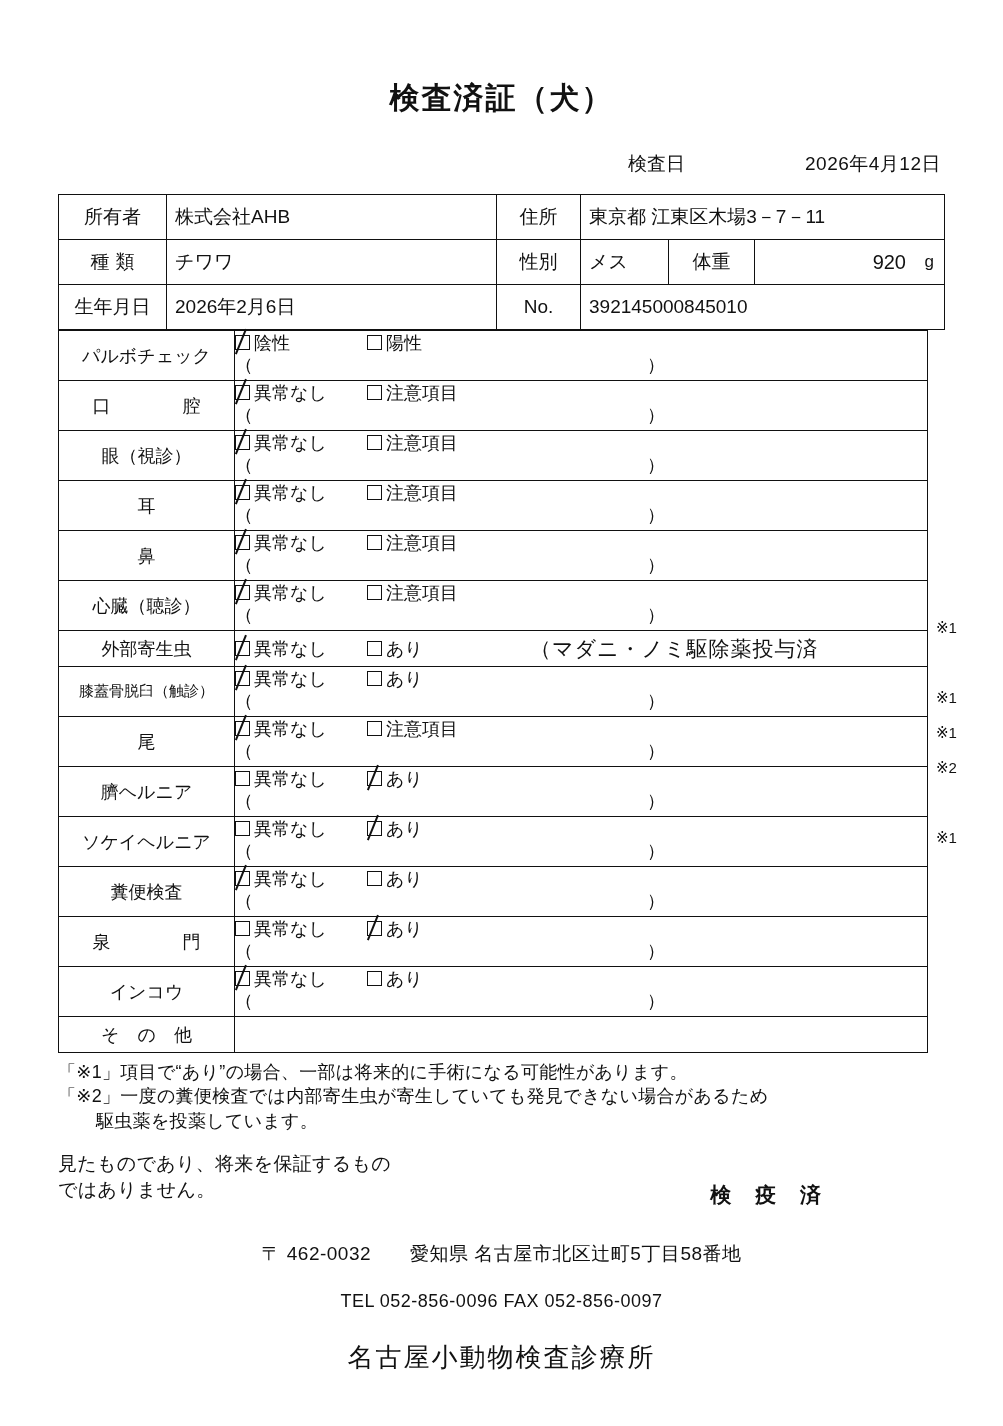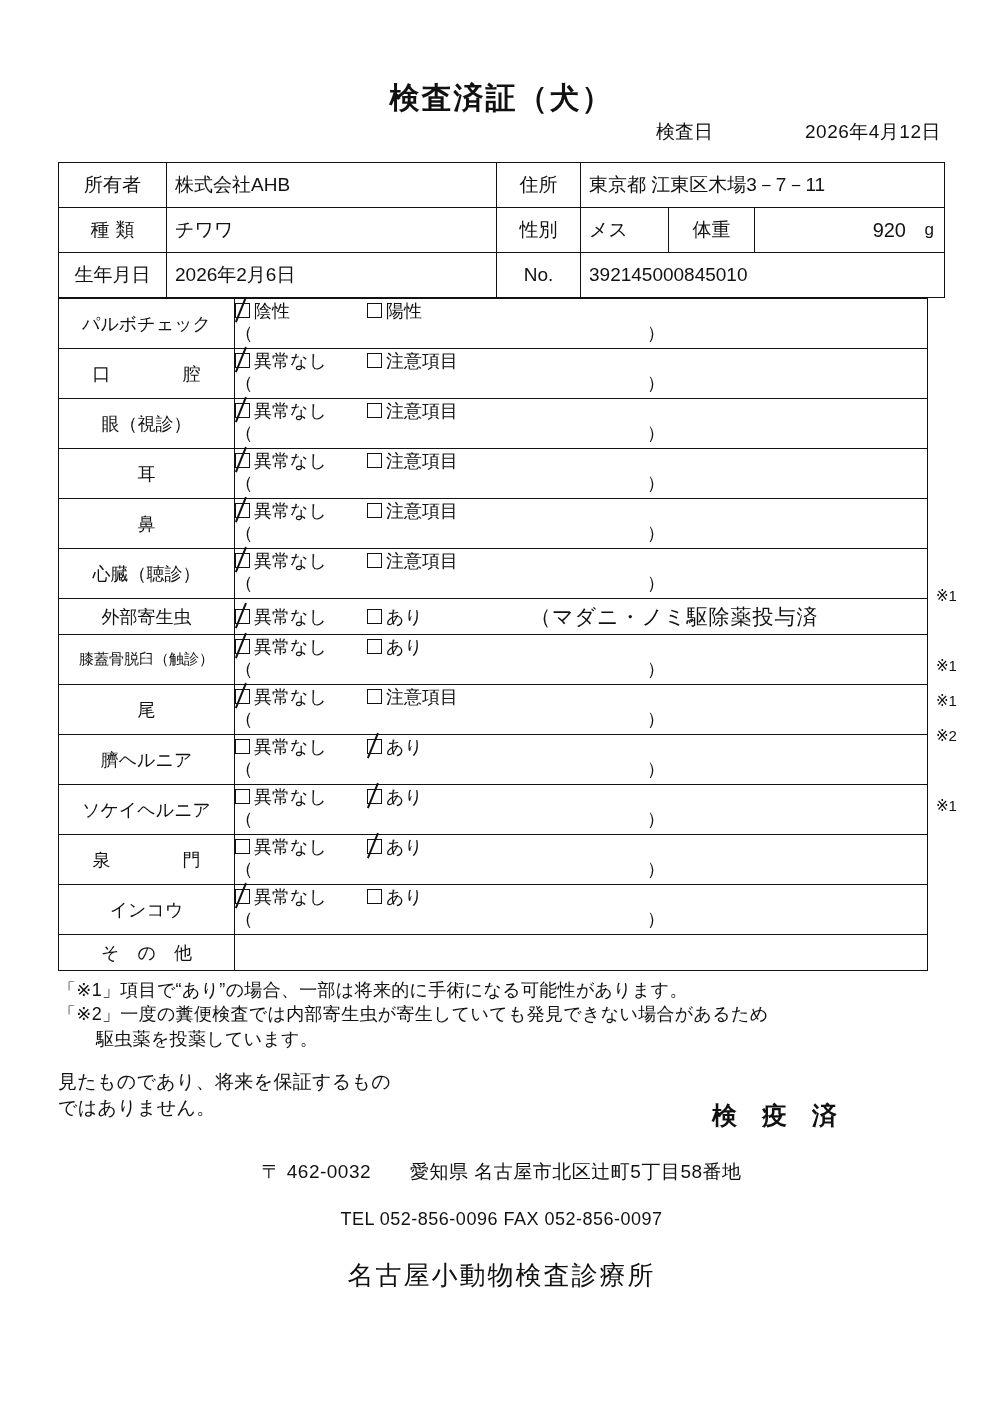--- a/index.html
+++ b/index.html
@@ -29,22 +29,24 @@
     font-weight: bold;
     letter-spacing: 2px;
     margin-top: 78px;
     margin-bottom: 0;
   }
   
   .date-row {
     display: flex;
     justify-content: flex-end;
     align-items: baseline;
+    margin-top: 32px;
     margin-right: 4px;
     font-size: 19px;
+    gap: 28px;
   }
   .date-row .date-label {
     margin-right: 92px;
   }
   .date-row .date-value {
     font-size: 19px;
     letter-spacing: 0.5px;
   }
   
   table.info {
@@ -204,23 +206,23 @@
     margin-top: 18px;
     height: 70px;
   }
   .disclaimer {
     font-size: 19px;
     line-height: 1.35;
     letter-spacing: 0.3px;
   }
   .stamp {
     position: absolute;
-    right: 99px;
+    right: 115px;
     top: 30px;
-    font-size: 25px;
+    font-size: 21px;
     font-weight: bold;
     letter-spacing: 9px;
   }
   .addr {
     text-align: center;
     font-size: 19px;
     margin-top: 20px;
     letter-spacing: 0.5px;
   }
   .tel {
@@ -327,20 +329,24 @@
           </tr>
           <tr>
             <td class="item">臍ヘルニア</td>
             <td class="body"><span class="opt o1"><span class="box"></span><span>異常なし</span></span><span class="opt o2"><span class="box"><span class="tick"></span></span><span>あり</span></span><span class="paren p1"><span class="lp">（</span><span class="rp">）</span></span></td>
           </tr>
           <tr>
             <td class="item">ソケイヘルニア</td>
             <td class="body"><span class="opt o1"><span class="box"></span><span>異常なし</span></span><span class="opt o2"><span class="box"><span class="tick"></span></span><span>あり</span></span><span class="paren p1"><span class="lp">（</span><span class="rp">）</span></span></td>
           </tr>
           <tr>
+            <td class="item">糞便検査</td>
+            <td class="body"><span class="opt o1"><span class="box"><span class="tick"></span></span><span>異常なし</span></span><span class="opt o2"><span class="box"></span><span>あり</span></span><span class="paren p1"><span class="lp">（</span><span class="rp">）</span></span></td>
+          </tr>
+          <tr>
             <td class="item">泉　　　　門</td>
             <td class="body"><span class="opt o1"><span class="box"></span><span>異常なし</span></span><span class="opt o2"><span class="box"><span class="tick"></span></span><span>あり</span></span><span class="paren p1"><span class="lp">（</span><span class="rp">）</span></span></td>
           </tr>
           <tr>
             <td class="item">インコウ</td>
             <td class="body"><span class="opt o1"><span class="box"><span class="tick"></span></span><span>異常なし</span></span><span class="opt o2"><span class="box"></span><span>あり</span></span><span class="paren p1"><span class="lp">（</span><span class="rp">）</span></span></td>
           </tr>
           <tr>
             <td class="item">そ　の　他</td>
             <td class="body other-body"></td>

